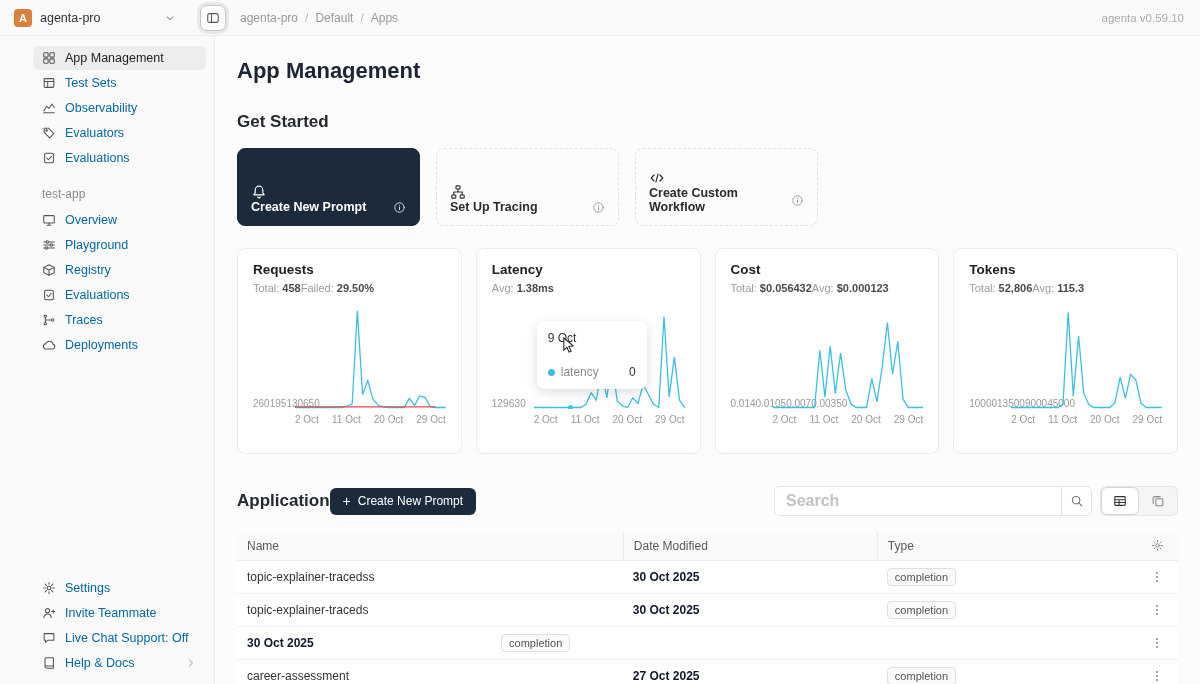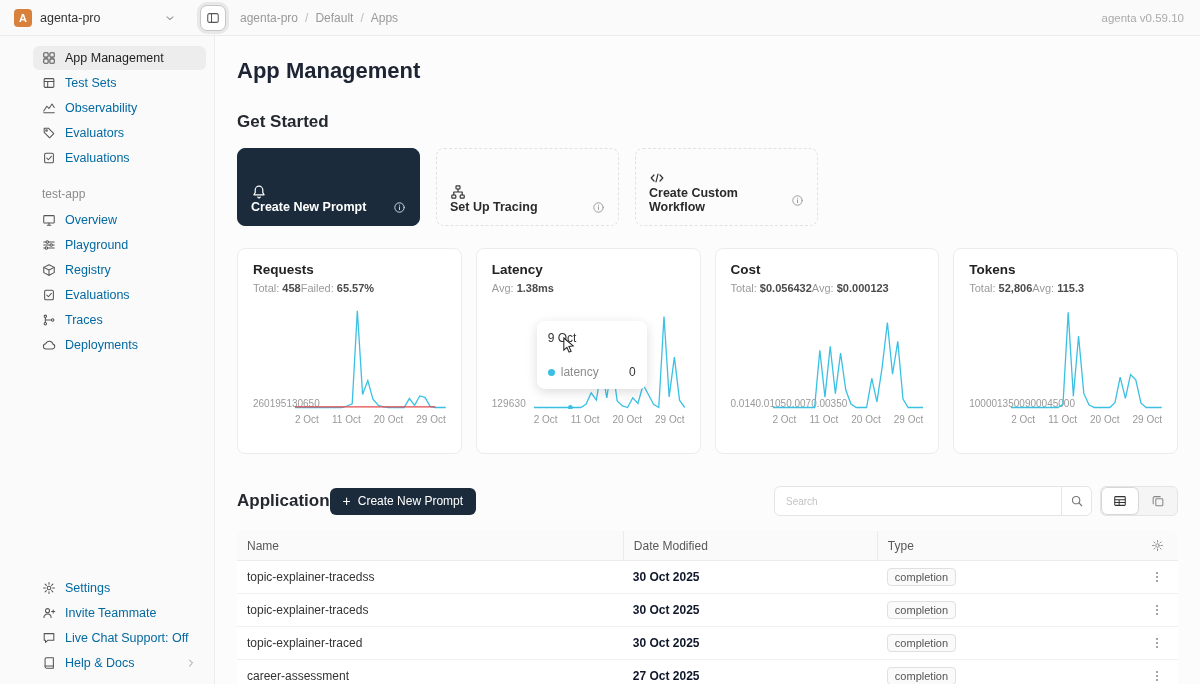--- a/index.html
+++ b/index.html
@@ -85,22 +85,22 @@
   
   .app-header { display:flex; align-items:center; margin-top:32px; }
   .app-header .section-heading { margin:0; }
   .dark-btn { background:#1b2b3b; color:#fff; border:none; border-radius:6px; height:27px;
               padding:0 13px; font-size:12px; display:flex; align-items:center; gap:7px;
               cursor:pointer; font-family:inherit; }
   .dark-btn .plus { font-size:14px; line-height:1; }
   .ah-right { margin-left:auto; display:flex; gap:8px; align-items:center; }
   .search-box { width:318px; height:30px; background:#fff; border:1px solid #e5e5e5;
                 border-radius:6px; display:flex; align-items:stretch; overflow:hidden; }
-  .search-input { flex:1; border:none; outline:none; padding:0 11px; font-size:10px;
-                  background:transparent; color:#1d4ed8; font-family:inherit; }
+  .search-input { flex:1; border:none; outline:none; padding:0 11px; font-size:16px;
+                  background:transparent; color:#1d4ed8; font-family:inherit;font-weight:bold; }
   .search-input::placeholder { color:#c3c3c3; }
   .search-btn { width:30px; border:none; border-left:1px solid #e5e5e5; background:transparent;
                 color:#777; display:flex; align-items:center; justify-content:center; cursor:pointer; }
   .view-toggle { display:flex; border:1px solid #e5e5e5; border-radius:6px; background:#f5f5f5;
                  height:30px; overflow:hidden; }
   .vt-btn { width:38px; border:none; background:transparent; color:#888; display:flex;
             align-items:center; justify-content:center; cursor:pointer; }
   .vt-btn.active { background:#fff; color:#333; box-shadow:inset 0 0 0 1px #d7d7d7; border-radius:6px; }
 
   
@@ -371,21 +371,21 @@
               </span>
             </div>
           </div>
         </div>
 
       <div class="stats-row">
           <div class="stat-card">
             <div class="stat-title">Requests</div>
             <div class="stat-sub">
               <span>Total: <b>458</b></span>
-              <span>Failed: <b>65.57%</b></span>
+              <span>Failed: <b>29.50%</b></span>
             </div>
             <div class="chart-grid">
               <div class="yticks">
                 <span>260</span>
                 <span>195</span>
                 <span>130</span>
                 <span>65</span>
                 <span>0</span>
               </div>
               <div class="plot">
@@ -582,21 +582,20 @@
                     <svg viewBox="0 0 16 16" width="14" height="14" fill="none" stroke="currentColor" stroke-width="1.2" stroke-linecap="round" stroke-linejoin="round">
                       <circle cx="8" cy="3.5" r="1.2" fill="currentColor" stroke="none"></circle>
                       <circle cx="8" cy="8" r="1.2" fill="currentColor" stroke="none"></circle>
                       <circle cx="8" cy="12.5" r="1.2" fill="currentColor" stroke="none"></circle>
                     </svg>
                   </span>
                 </button>
               </div>
             </div>
             <div class="trow">
-              <div class="col-name">topic-explainer-traced</div>
               <div class="col-date">30 Oct 2025</div>
               <div class="col-type"><span class="tag">completion</span></div>
               <div class="col-actions">
                 <button class="icon-btn">
                   <span style="display:flex">
                     <svg viewBox="0 0 16 16" width="14" height="14" fill="none" stroke="currentColor" stroke-width="1.2" stroke-linecap="round" stroke-linejoin="round">
                       <circle cx="8" cy="3.5" r="1.2" fill="currentColor" stroke="none"></circle>
                       <circle cx="8" cy="8" r="1.2" fill="currentColor" stroke="none"></circle>
                       <circle cx="8" cy="12.5" r="1.2" fill="currentColor" stroke="none"></circle>
                     </svg>

